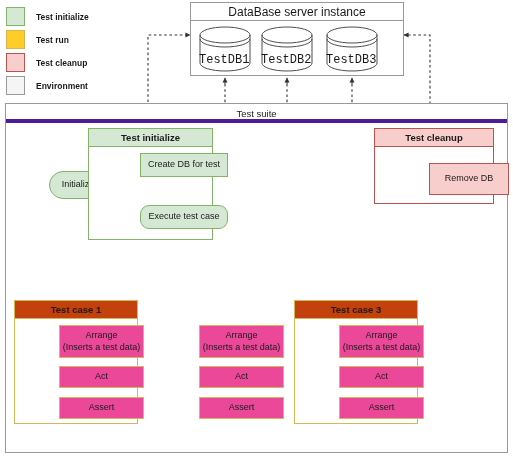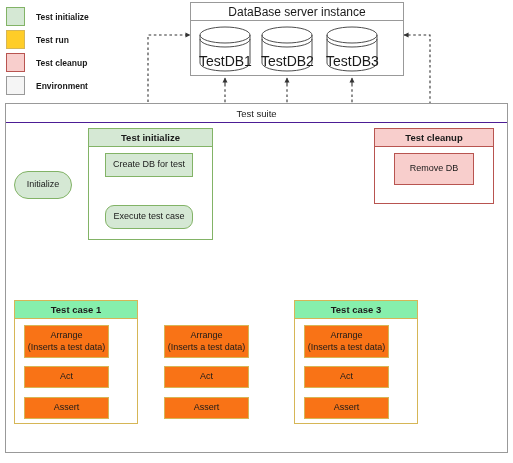--- a/index.html
+++ b/index.html
@@ -36,21 +36,21 @@
   .lane-title {
     position: absolute;
     left: 0;
     top: 0;
     right: 0;
     height: 19px;
     line-height: 19px;
     text-align: center;
     font-size: 9.5px;
     color: #1a1a1a;
-    border-bottom: 1px solid #4c1d95;
+    border-bottom: 4px solid #4c1d95;
     box-sizing: border-box;
     background: #ffffff;
   }
   .grp {
     position: absolute;
     box-sizing: border-box;
     border: 1px solid #82b366;
     background: #ffffff;
   }
   .grp-title {
@@ -64,37 +64,38 @@
     font-size: 9.5px;
     font-weight: bold;
     color: #1a1a1a;
     box-sizing: border-box;
   }
   .grp.green { border-color: #82b366; }
   .grp.green > .grp-title { background: #d5e8d4; border-bottom: 1px solid #82b366; }
   .grp.red { border-color: #b85450; }
   .grp.red > .grp-title { background: #f8cecc; border-bottom: 1px solid #b85450; }
   .grp.yellow { border-color: #d6b656; }
-  .grp.yellow > .grp-title { background: #86efac; border-bottom: 1px solid #d6b656; }
+  .grp.yellow > .grp-title { background: #c2410c; border-bottom: 1px solid #d6b656; }
 
   .box {
     position: absolute;
     box-sizing: border-box;
     display: flex;
     align-items: center;
     justify-content: center;
     text-align: center;
     font-size: 9px;
     color: #1a1a1a;
     line-height: 1.25;
     padding: 1px 2px;
+    margin-left: 35px;
   }
   .box.green { background: #d5e8d4; border: 1px solid #82b366; }
   .box.red   { background: #f8cecc; border: 1px solid #b85450; }
-  .box.yellow{ background: #f97316; border: 1px solid #d6b656; }
+  .box.yellow{ background: #ec4899; border: 1px solid #d6b656; }
 
   .legend {
     position: absolute;
     left: 6px;
     top: 6px;
     width: 170px;
   }
   .legend-row {
     display: flex;
     align-items: center;
@@ -117,22 +118,23 @@
 
   .db {
     position: absolute;
   }
   .db-label {
     position: absolute;
     left: 0;
     right: 8px;
     top: 27px;
     text-align: center;
-    font-size: 14px;
-    color: #1a1a1a;
+    font-size: 12px;
+    color: #1a1a1a;
+    font-family: Liberation Mono, monospace;
   }
   .dbserver-title {
     position: absolute;
     left: 0; right: 0; top: 0;
     height: 18px;
     line-height: 18px;
     text-align: center;
     font-size: 12px;
     color: #1a1a1a;
     border-bottom: 1px solid #999999;
@@ -264,21 +266,21 @@
   <div class="box green" style="left:105px; top:153px; width:88px; height:24px;">
     <span>Create DB for test</span>
   </div>
   <div class="box green" style="left:105px; top:205px; width:88px; height:24px;border-radius:9px;">
     <span>Execute test case</span>
   </div>
 
   <div class="grp red" style="left:374px; top:128px; width:120px; height:76px;">
     <div class="grp-title">Test cleanup</div>
   </div>
-  <div class="box red" style="left:394px; top:153px; width:80px; height:32px;">
+  <div class="box red" style="left:394px; top:163px; width:80px; height:32px;">
     <span>Remove DB</span>
   </div>
 
   <div class="grp yellow" style="left:14px; top:300px; width:124px; height:124px;">
     <div class="grp-title">Test case 1</div>
   </div>
   <div class="box yellow" style="left:24px; top:325px; width:85px; height:33px; flex-direction:column;">
     <span>Arrange</span>
     <span>(Inserts a test data)</span>
   </div>

